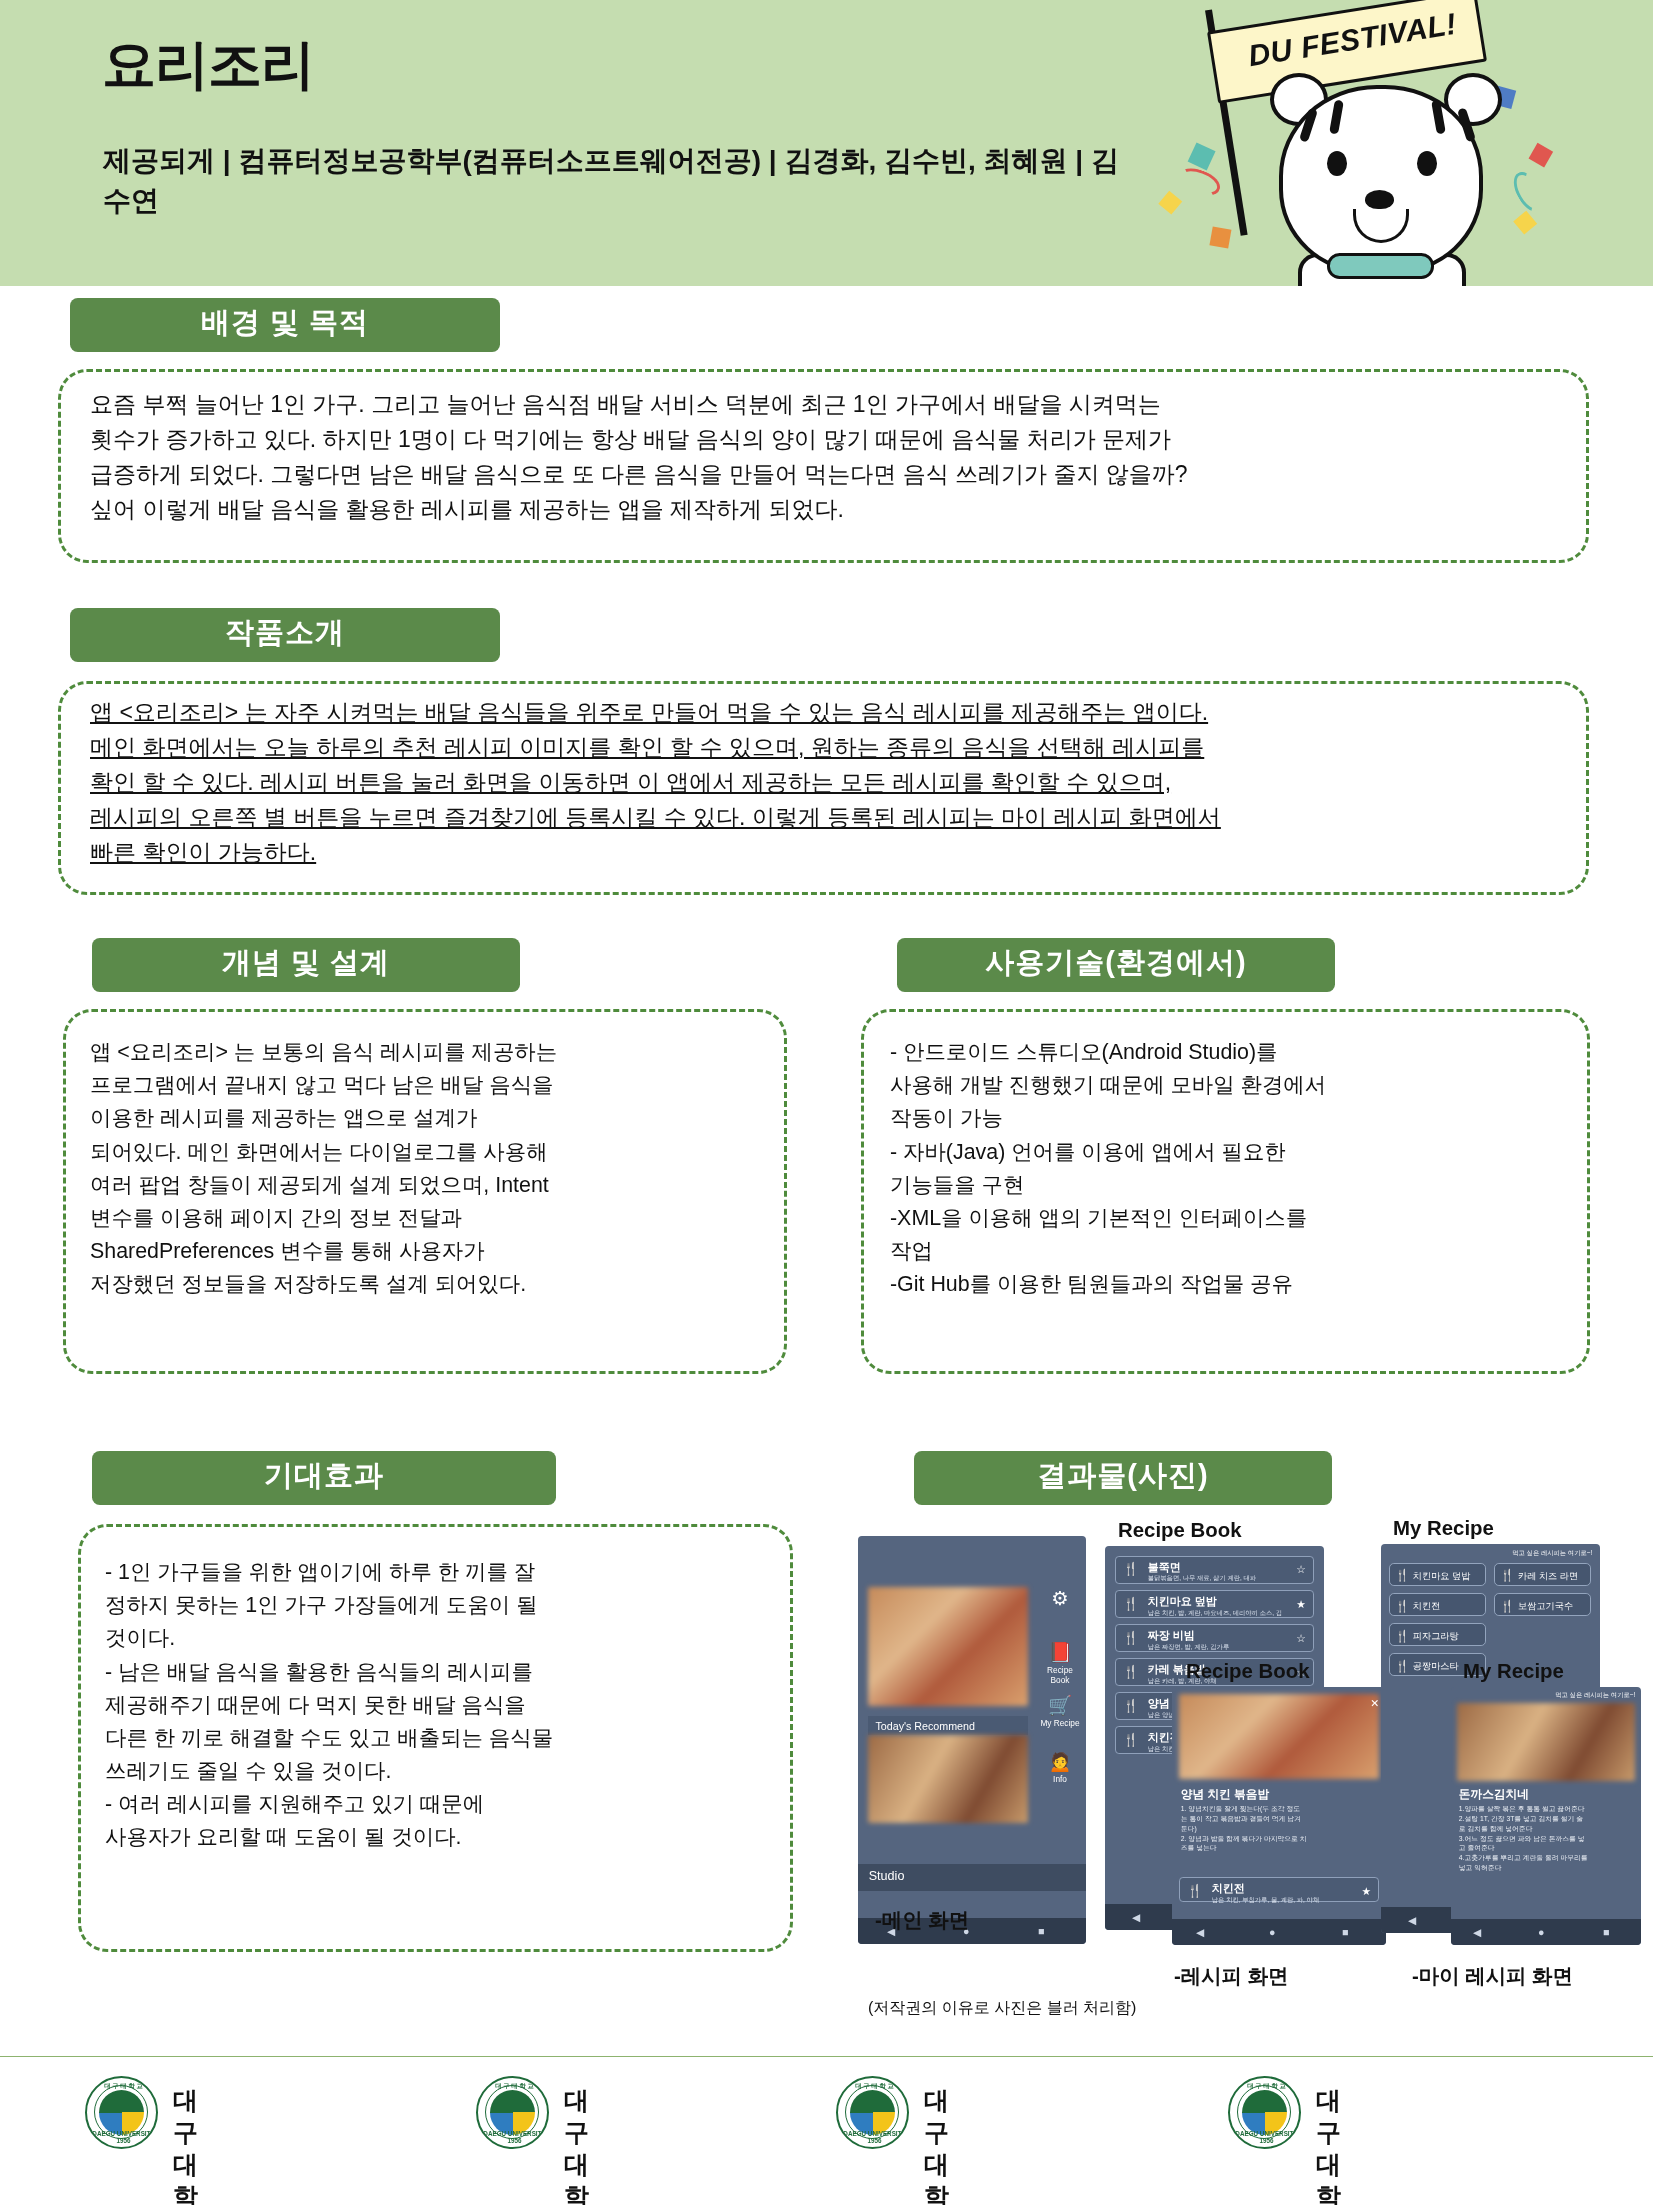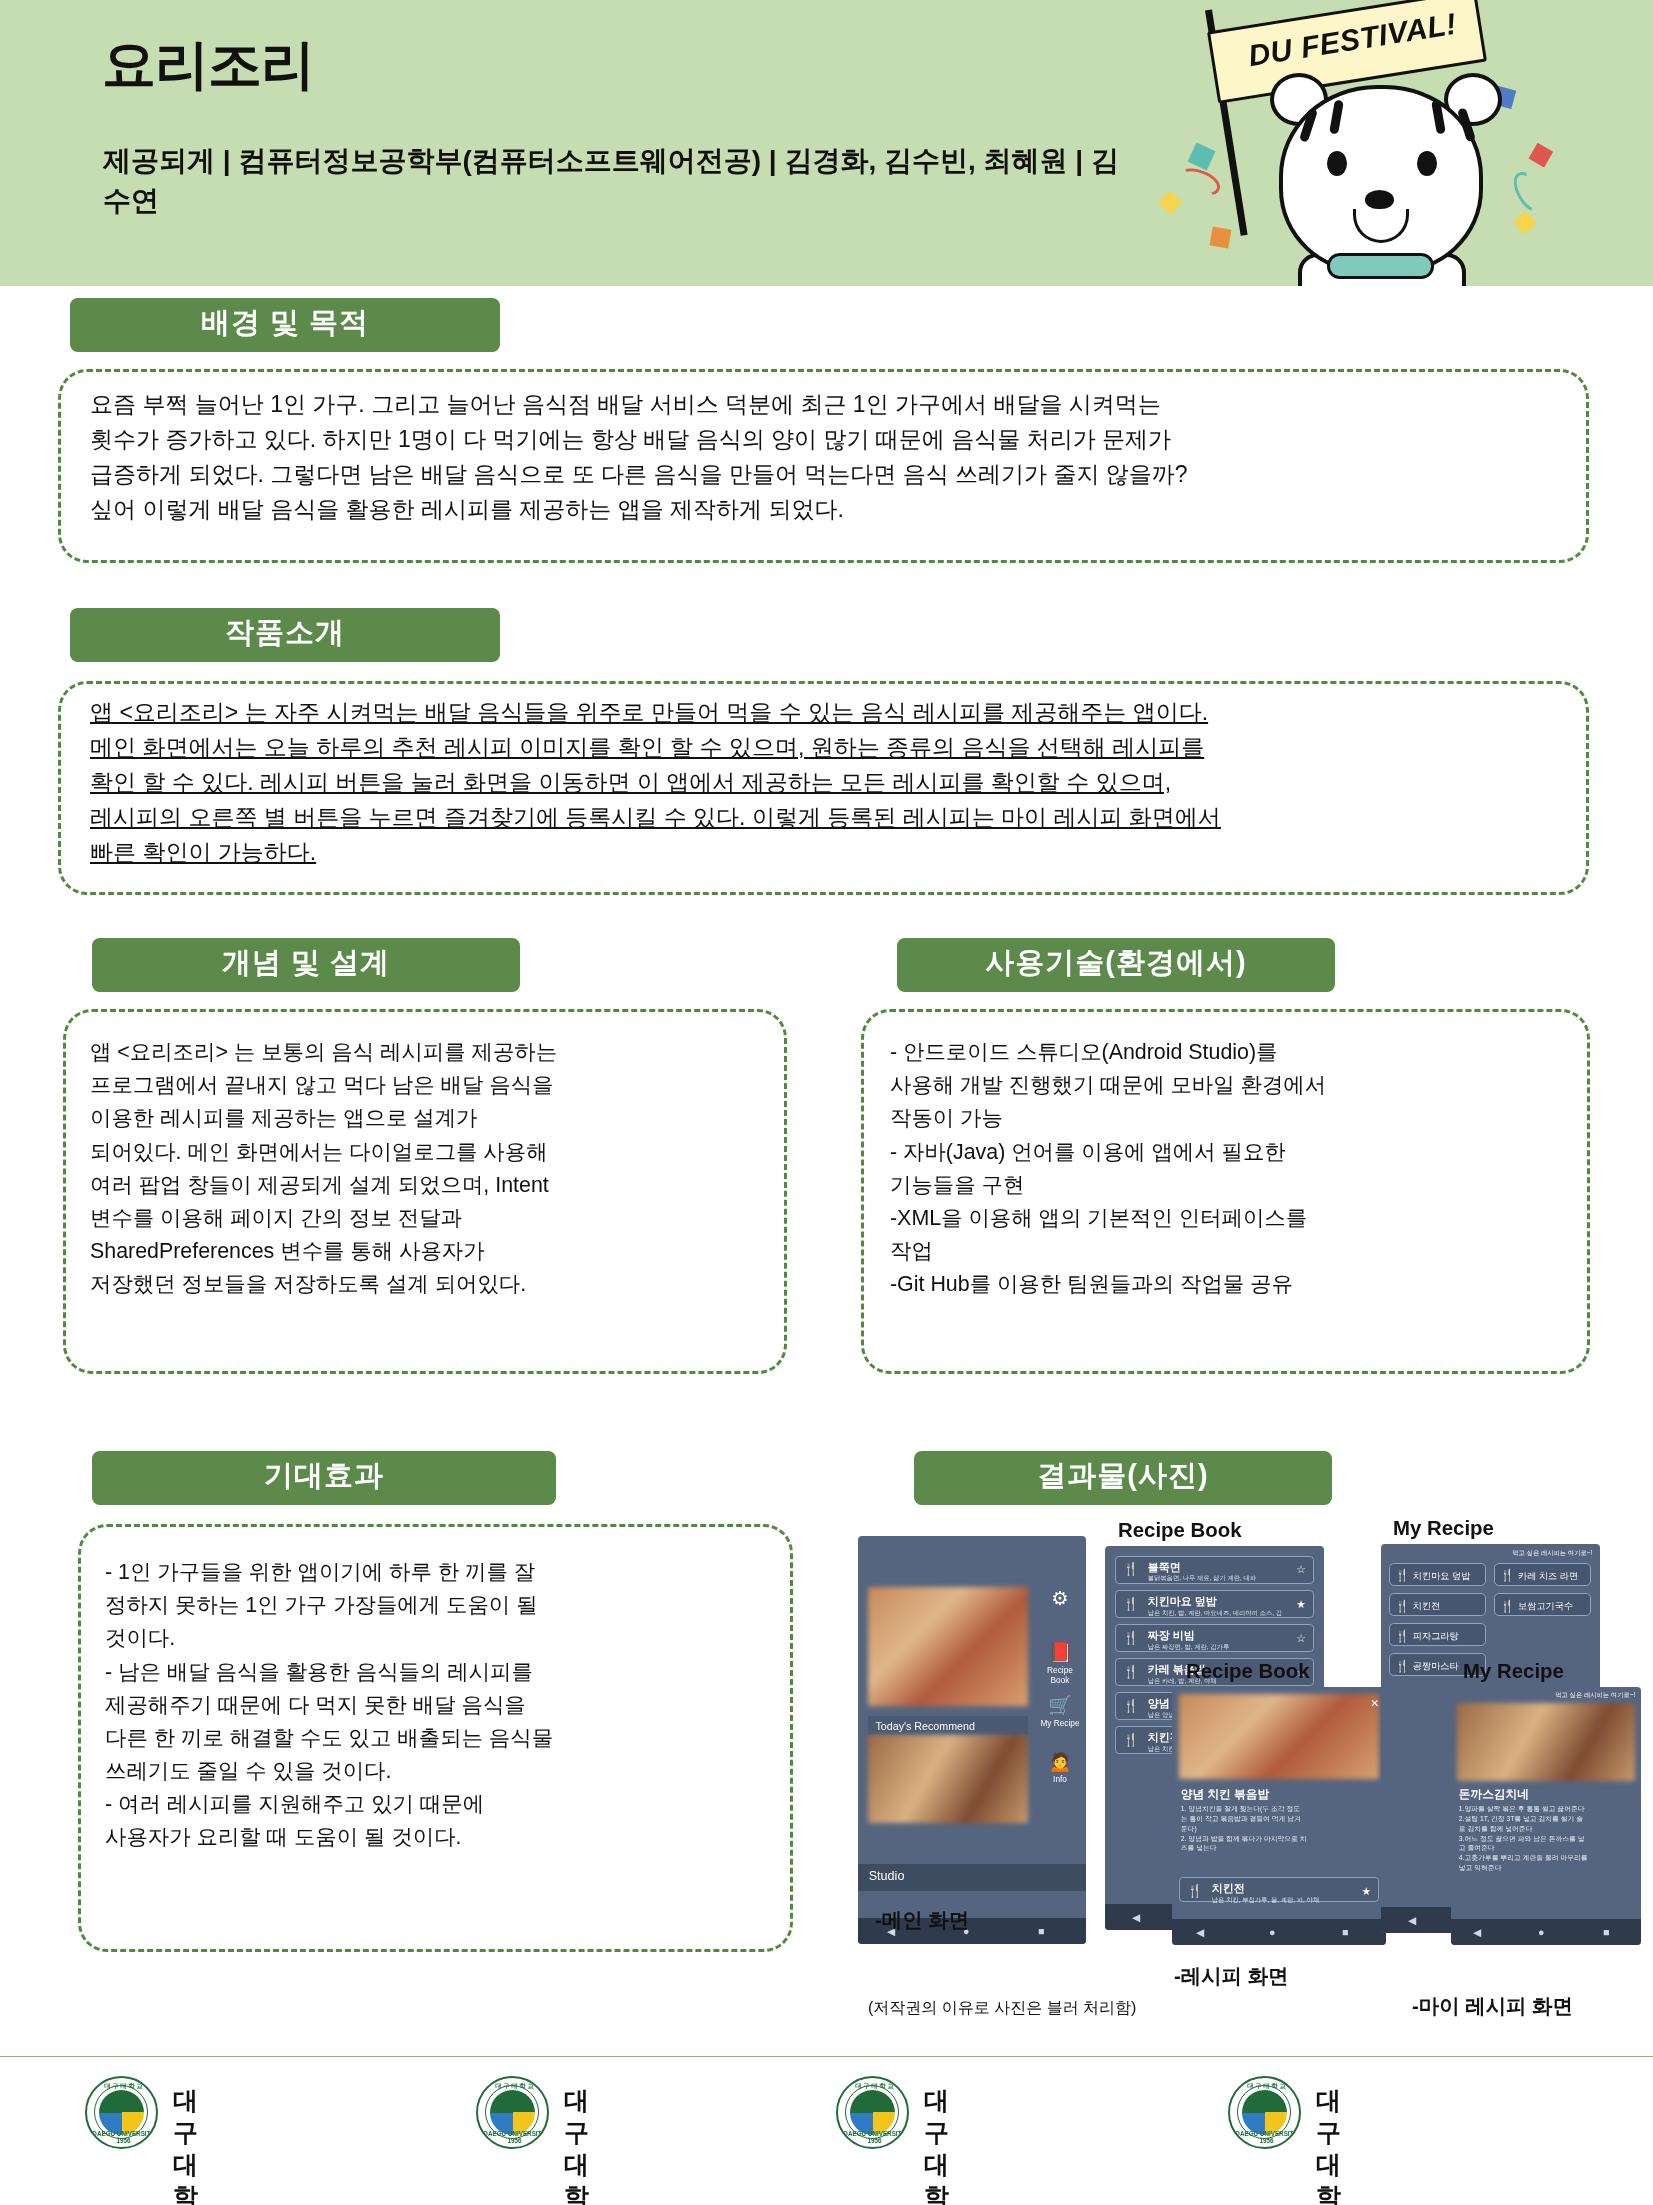--- a/index.html
+++ b/index.html
@@ -573,21 +573,21 @@
 3.어느 정도 끓으면 파와 남은 돈까스를 넣
 고 졸여준다
 4.고춧가루를 뿌리고 계란을 올려 마무리를
 넣고 익혀준다</div>
   <div class="navbar">
     <span style="left:22px;">◀</span>
     <span style="left:87px;">●</span>
     <span style="left:152px;">■</span>
   </div>
 </div>
-<div class="phone-caption" style="left:1412px; top:1962px;margin-top:30px;">-마이 레시피 화면</div>
+<div class="phone-caption" style="left:1412px; top:1962px;">-마이 레시피 화면</div>
 
 <div class="copy-note" style="left:868px; top:1998px;">(저작권의 이유로 사진은 블러 처리함)</div>
 
 <div class="footer">
   <div class="logo-group" style="left:85px;">
     <div class="seal">
       <div class="seal-ring"></div>
       <div class="seal-inner"></div>
       <div class="seal-txt-top">대 구 대 학 교</div>
       <div class="seal-txt-bot">DAEGU UNIVERSITY 1956</div>

